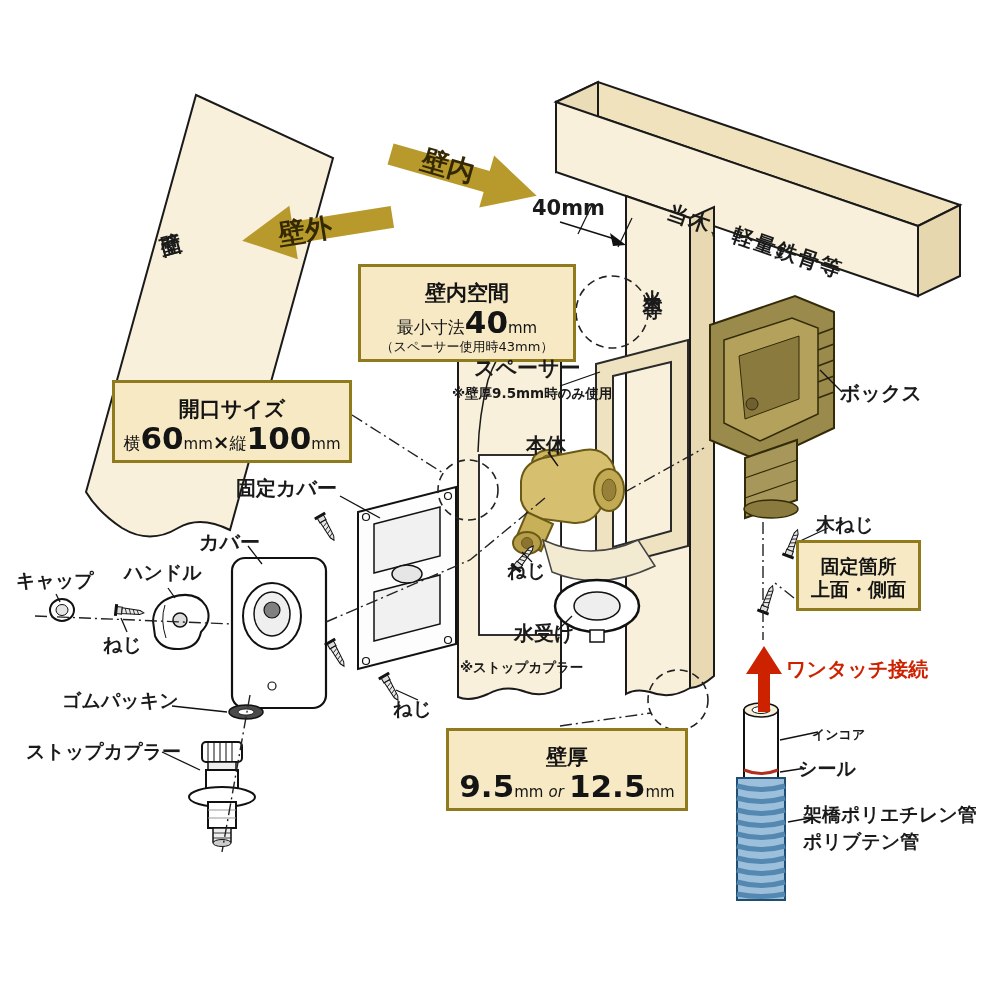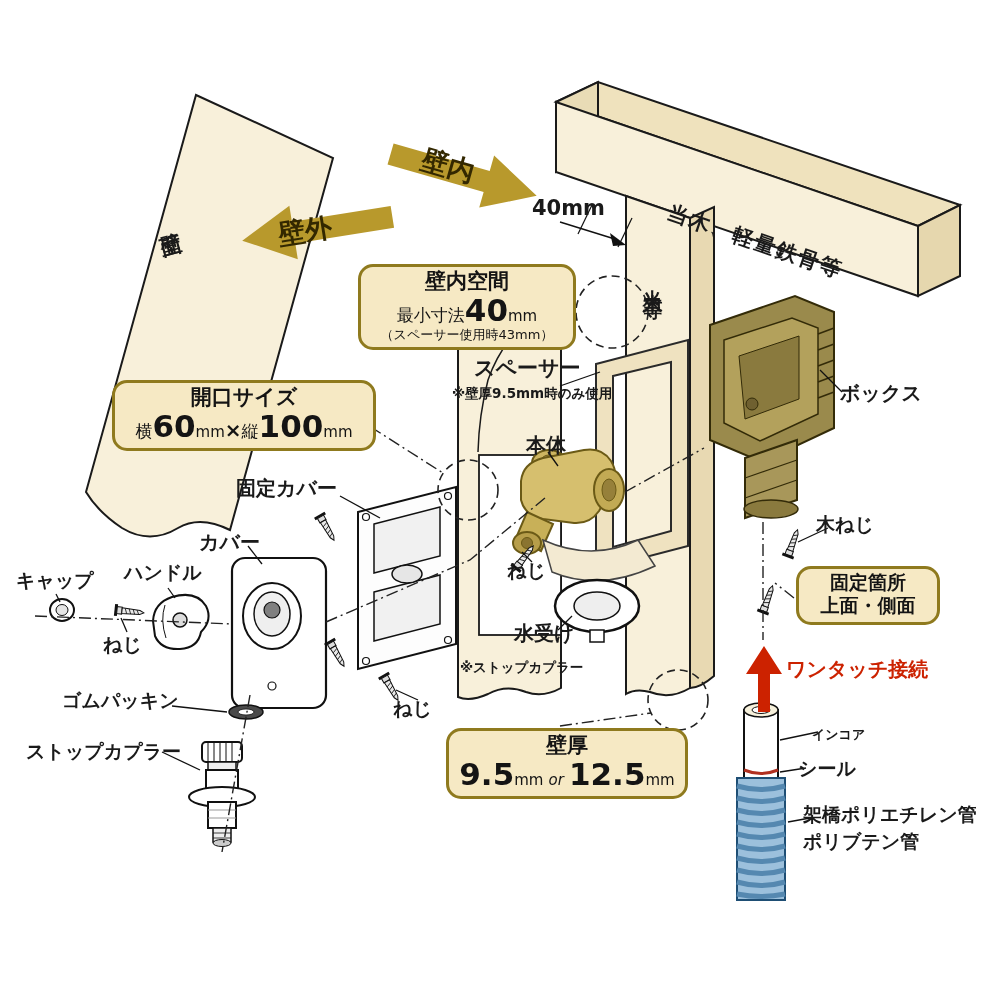--- a/index.html
+++ b/index.html
@@ -10,22 +10,22 @@
     color:#1a1a1a;
   }
   .stage svg.art { position:absolute; left:0; top:0; }
   .lbl { position:absolute; font-weight:600; white-space:nowrap; line-height:1.15; color:#1a1a1a; }
   .note { font-weight:700; }
   .vert { writing-mode:vertical-rl; text-orientation:upright; letter-spacing:5px; }
   .arrowtxt { font-weight:bold; color:#332800; }
   .red { color:#cc2200; }
   .callout {
     position:absolute; box-sizing:border-box; background:#f6e9c4;
-    border:3px solid #8f7a1e; border-radius:15px; text-align:center;
-    padding:2px 6px 5px; color:#141414; line-height:1.2;
+    border:3px solid #8f7a1e; border-radius:0; text-align:center;
+    padding:14px 6px 5px; color:#141414; line-height:1.2;
   }
   .callout .t { font-weight:bold; font-size:21px; display:block; }
   .callout .row { display:block; white-space:nowrap; }
   .big { font-weight:bold; font-size:31px; line-height:1.05; }
   .sm { font-size:15px; }
   .xs { font-size:13px; display:block; }
 </style>
 </head>
 <body>
 
@@ -261,21 +261,21 @@
   <span class="t">壁内空間</span>
   <span class="row">
     <span class="sm" style="font-size:17px;">最小寸法</span><span class="big">40</span><span class="sm">mm</span>
   </span>
   <span class="xs">（スペーサー使用時43mm）</span>
 </div>
 
 <div class="lbl" style="left:474px; top:356px; font-size:21px; font-weight:bold;">スペーサー</div>
 <div class="lbl note" style="left:452px; top:386px; font-size:13.5px;">※壁厚9.5mm時のみ使用</div>
 
-<div class="callout" style="left:112px; top:380px; width:264px;">
+<div class="callout" style="left:112px; top:380px; width:240px;">
   <span class="t">開口サイズ</span>
   <span class="row">
     <span class="sm" style="font-size:17px;">横</span><span class="big">60</span><span class="sm">mm</span><span style="font-size:20px; font-weight:bold;">×</span><span class="sm" style="font-size:17px;">縦</span><span class="big">100</span><span class="sm">mm</span>
   </span>
 </div>
 
 <div class="lbl" style="left:236px; top:477px; font-size:20px;">固定カバー</div>
 
 <div class="lbl" style="left:199px; top:531px; font-size:20px;">カバー</div>
 
@@ -304,21 +304,21 @@
     <span class="big">9.5</span><span class="sm">mm</span>
     <span class="sm" style="font-style:italic;">or</span>
     <span class="big">12.5</span><span class="sm">mm</span>
   </span>
 </div>
 
 <div class="lbl" style="left:840px; top:382px; font-size:20px;">ボックス</div>
 
 <div class="lbl" style="left:816px; top:514px; font-size:19px;">木ねじ</div>
 
-<div class="callout" style="left:796px; top:566px; width:144px;">
+<div class="callout" style="left:796px; top:540px; width:125px;font-family:Liberation Mono, monospace;">
   <span class="row" style="font-size:19px; font-weight:bold;">固定箇所</span>
   <span class="row" style="font-size:19px; font-weight:bold;">上面・側面</span>
 </div>
 
 <div class="lbl red" style="left:786px; top:658px; font-size:20px; font-weight:bold;">ワンタッチ接続</div>
 
 <div class="lbl" style="left:812px; top:728px; font-size:13px;">インコア</div>
 
 <div class="lbl" style="left:798px; top:758px; font-size:19px;">シール</div>
 

